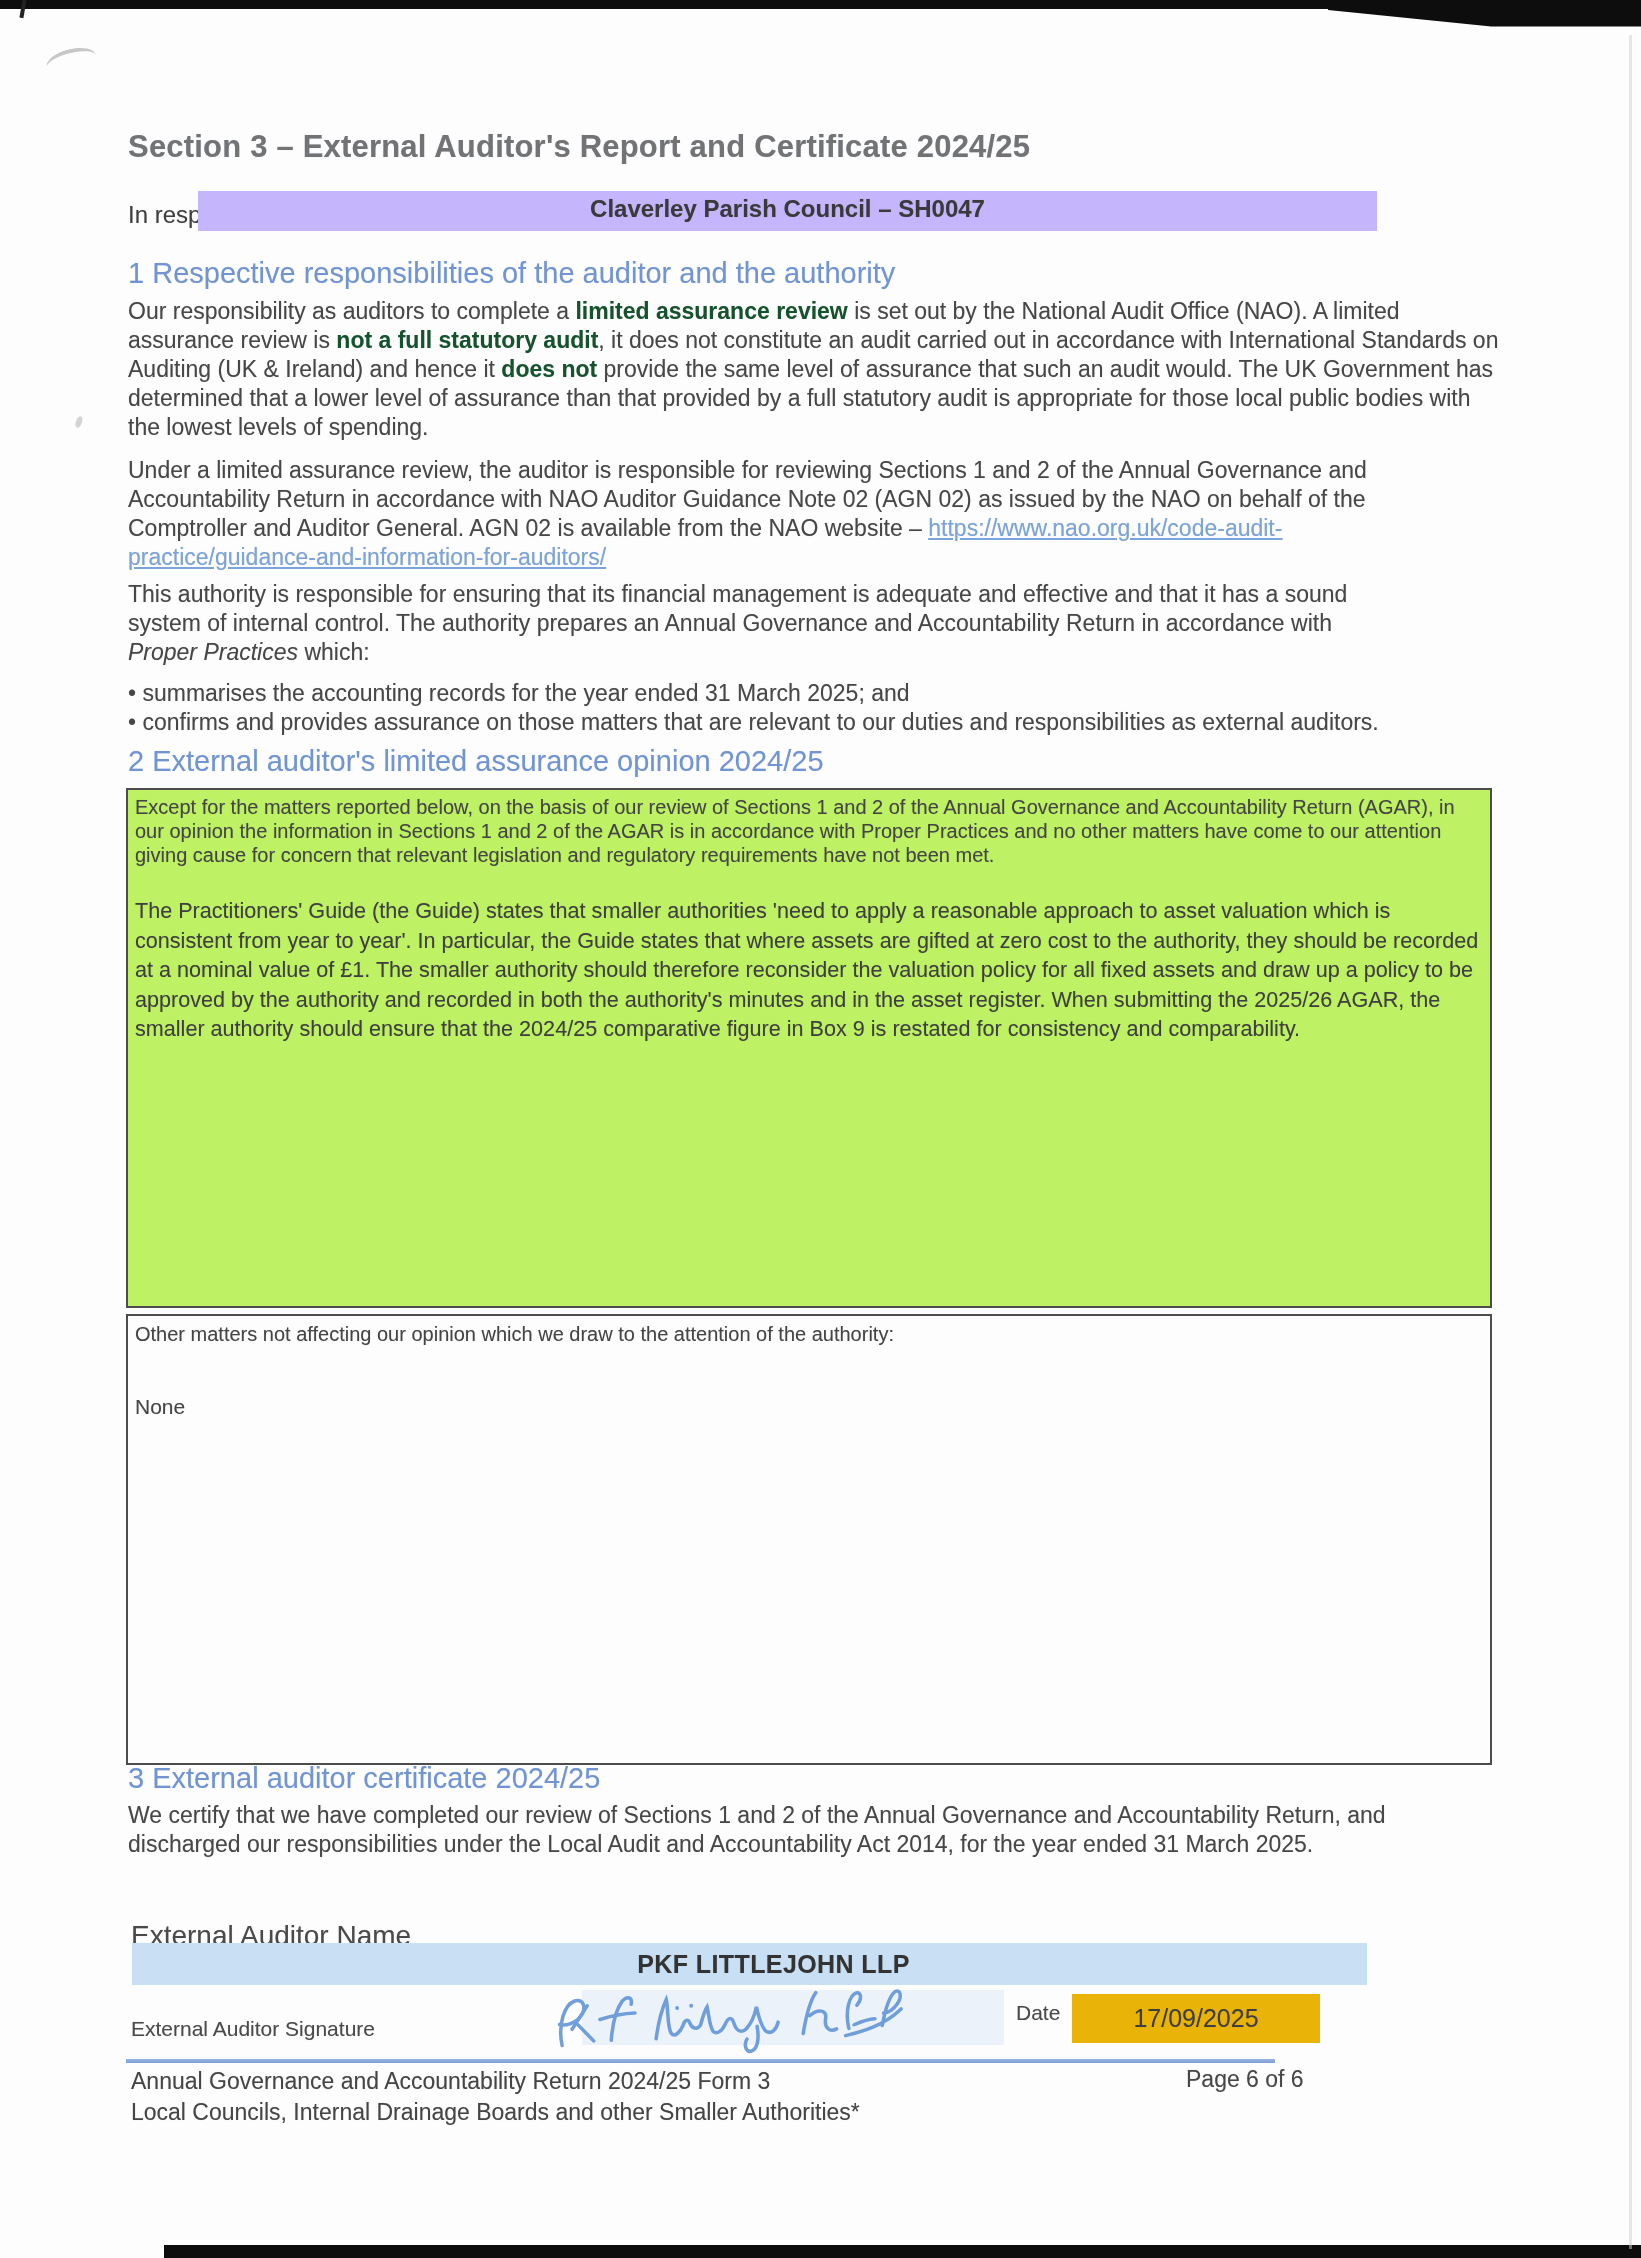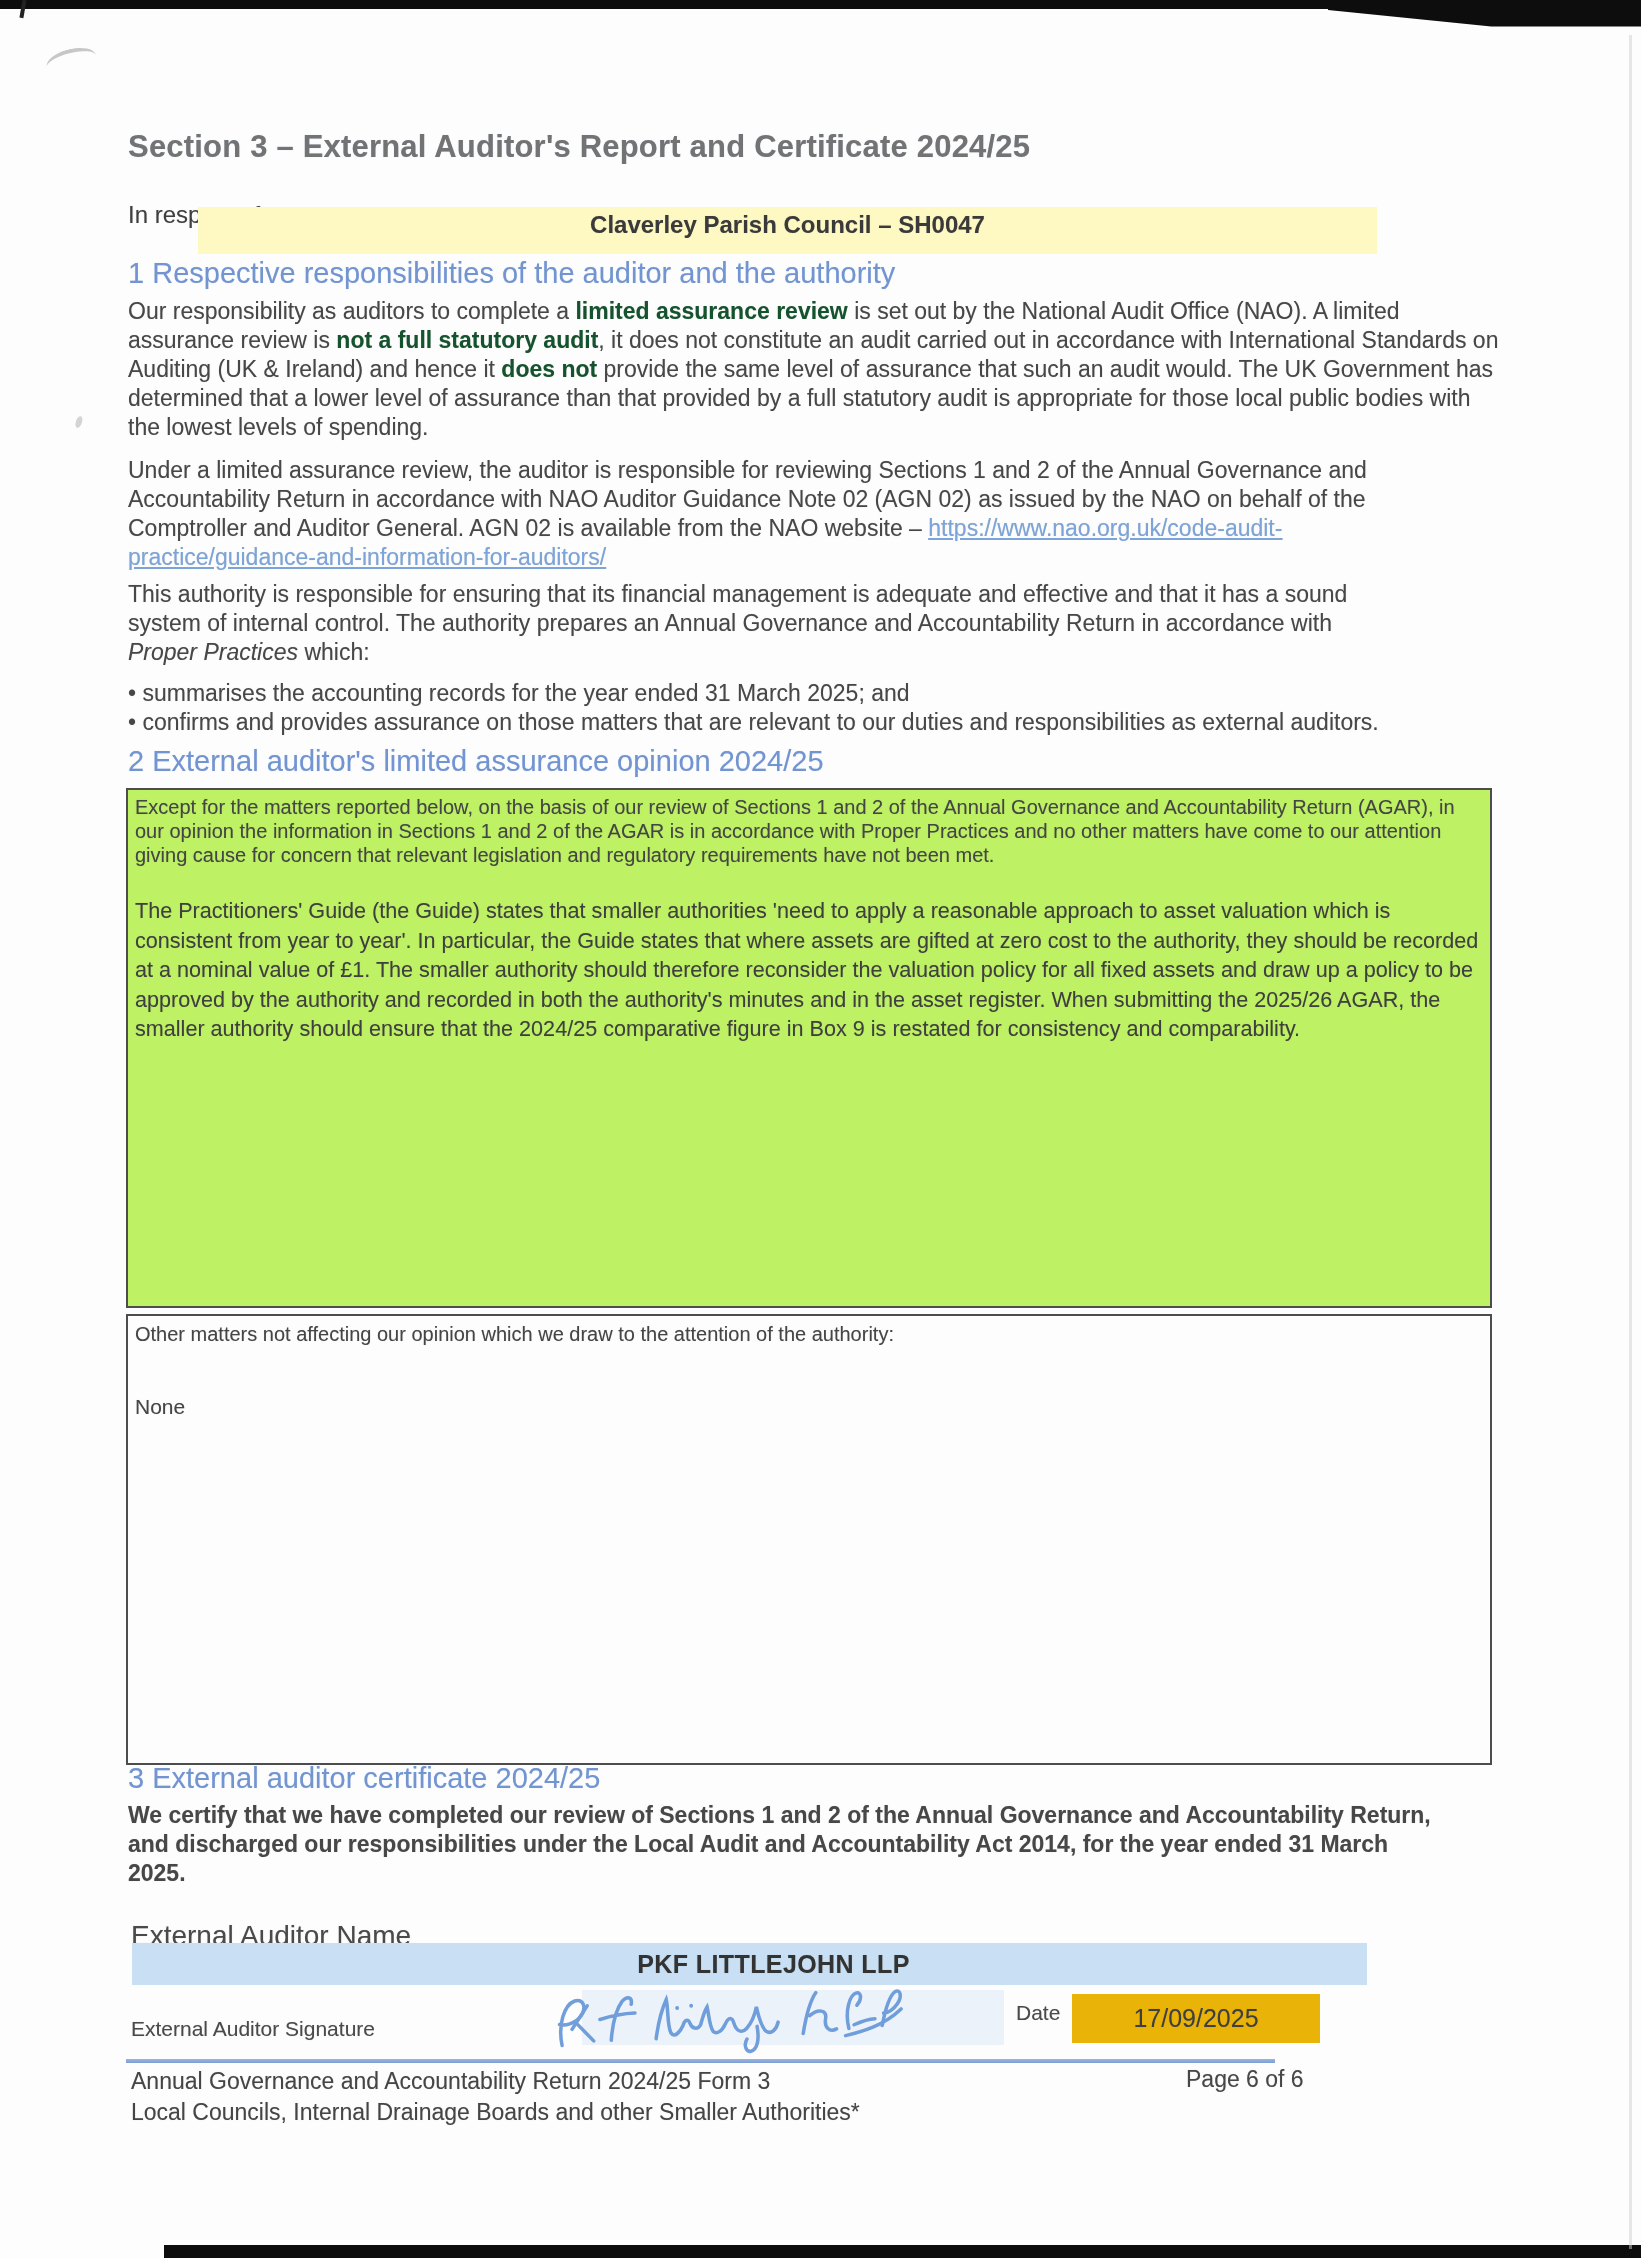--- a/index.html
+++ b/index.html
@@ -14,22 +14,22 @@
   .abs{position:absolute;}
   .scan-text{text-shadow:0 0 0.9px rgba(70,70,70,.28);}
   .title{
     left:128px;top:129px;
     font-size:31px;font-weight:700;color:#737373;
     letter-spacing:0.2px;
     text-shadow:0 0 0.9px rgba(98,137,201,.4);
   }
   .respect-label{left:128px;top:201px;font-size:24px;color:#3f3f3f;}
   .name-band{
-    left:198px;top:207px;width:1179px;height:47px;
-    background:#fef9c3;
+    left:198px;top:191px;width:1179px;height:40px;
+    background:#c4b5fd;
     text-align:center;line-height:35px;
     font-size:24px;font-weight:700;color:#3a3a3a;
   }
   .sec-heading{
     font-size:29px;color:#7295d2;left:128px;
     text-shadow:0 0 0.9px rgba(114,149,210,.4);
   }
   .h1{top:257px;} .h2{top:745px;} .h3{top:1762px;}
   .body-par{font-size:23px;line-height:29px;color:#474747;}
   .p1{left:128px;top:297px;width:1376px;}
@@ -44,21 +44,21 @@
     border:2.6px solid #4d4d4d;box-sizing:border-box;background:#bef264;
   }
   .matters-box{
     left:126px;top:1314px;width:1366px;height:451px;
     border:2.6px solid #4d4d4d;box-sizing:border-box;background:#fdfdfd;
   }
   .box-par-a{left:7px;top:5.3px;width:1343px;font-size:20px;line-height:24px;color:#454545;}
   .box-par-b{left:7px;top:106px;width:1345px;font-size:21.6px;line-height:29.6px;color:#3f3f3f;}
   .matters-label{left:7px;top:7px;width:1341px;font-size:20px;color:#454545;}
   .matters-none{left:7px;top:79px;font-size:21px;color:#454545;}
-  .certp{left:128px;top:1801px;width:1306px;font-weight:bold;}
+  .certp{left:128px;top:1801px;width:1306px;}
   .small-label{font-size:28px;color:#4a4a4a;}
   .auditor-name-label{left:131px;top:1920px;}
   .auditor-name-band{
     left:132px;top:1943px;width:1187px;height:42px;
     background:#c9e0f4;text-align:center;line-height:42px;
     font-size:25px;font-weight:700;color:#333;letter-spacing:0.4px;padding-left:48px;
   }
   .sig-label{left:131px;top:2017px;font-size:21px;}
   .sig-band{left:582px;top:1990px;width:422px;height:55px;background:#ebf2fa;}
   .sig-svg{left:545px;top:1985px;transform:rotate(-2deg);}

